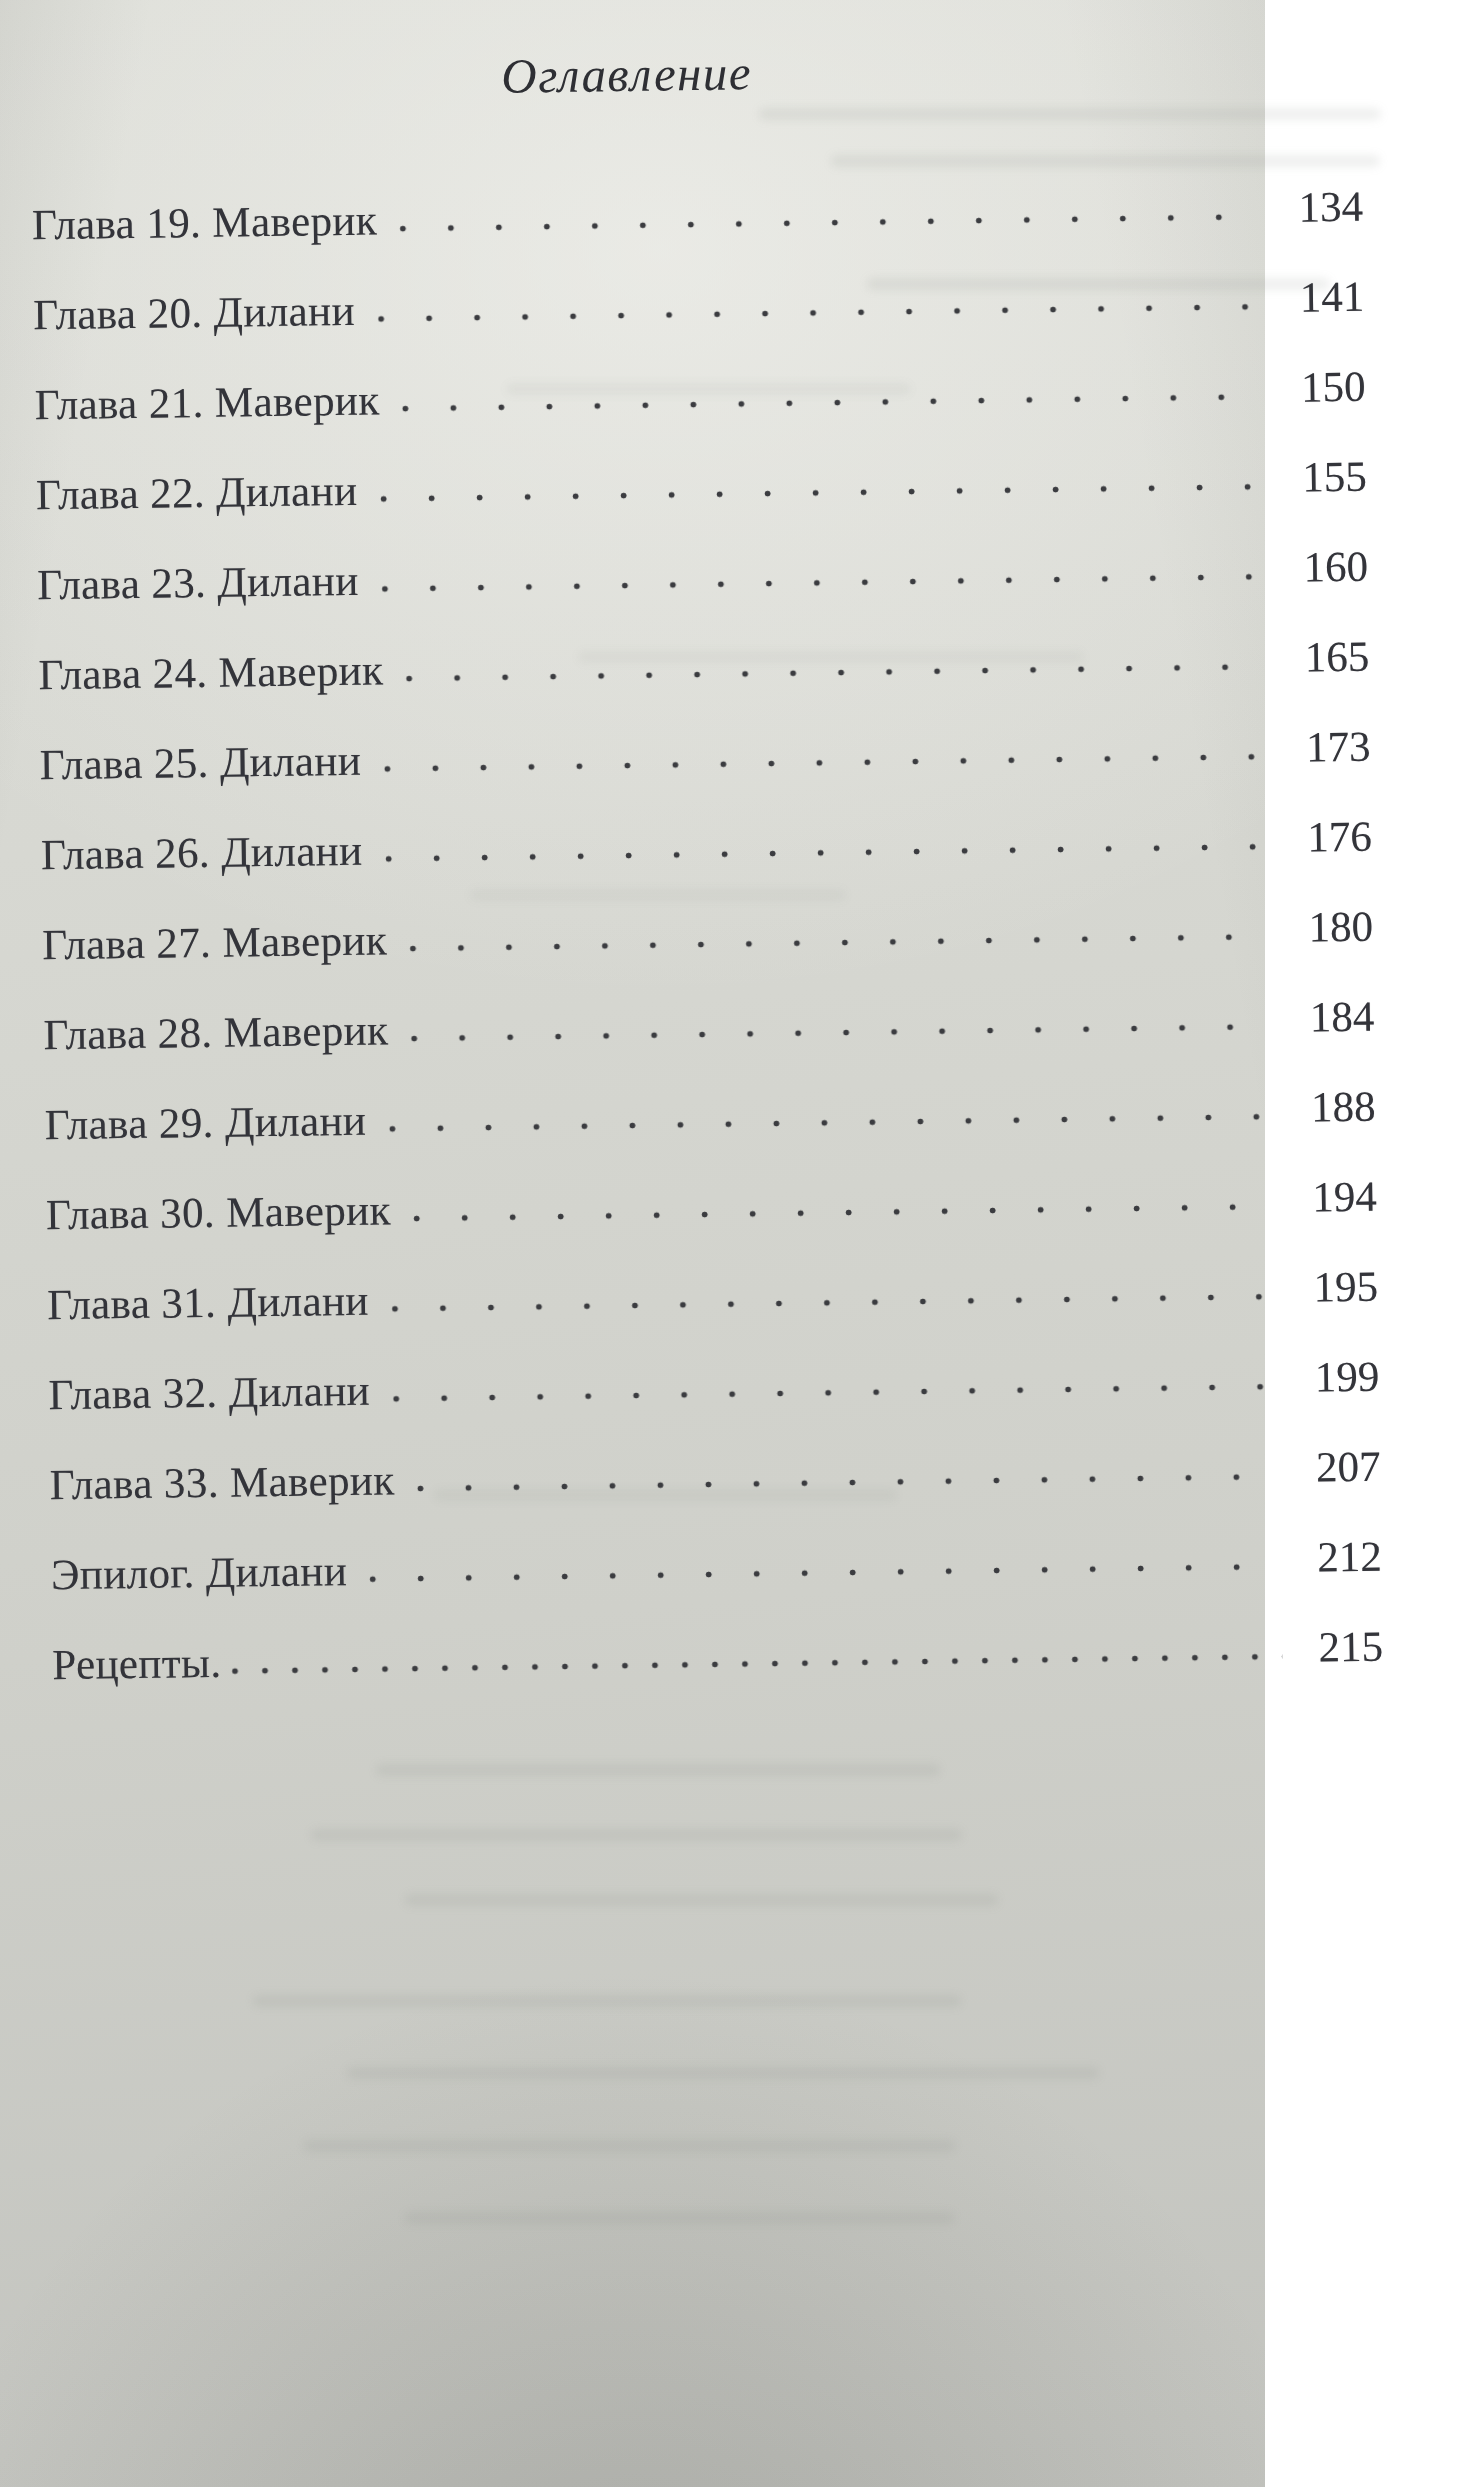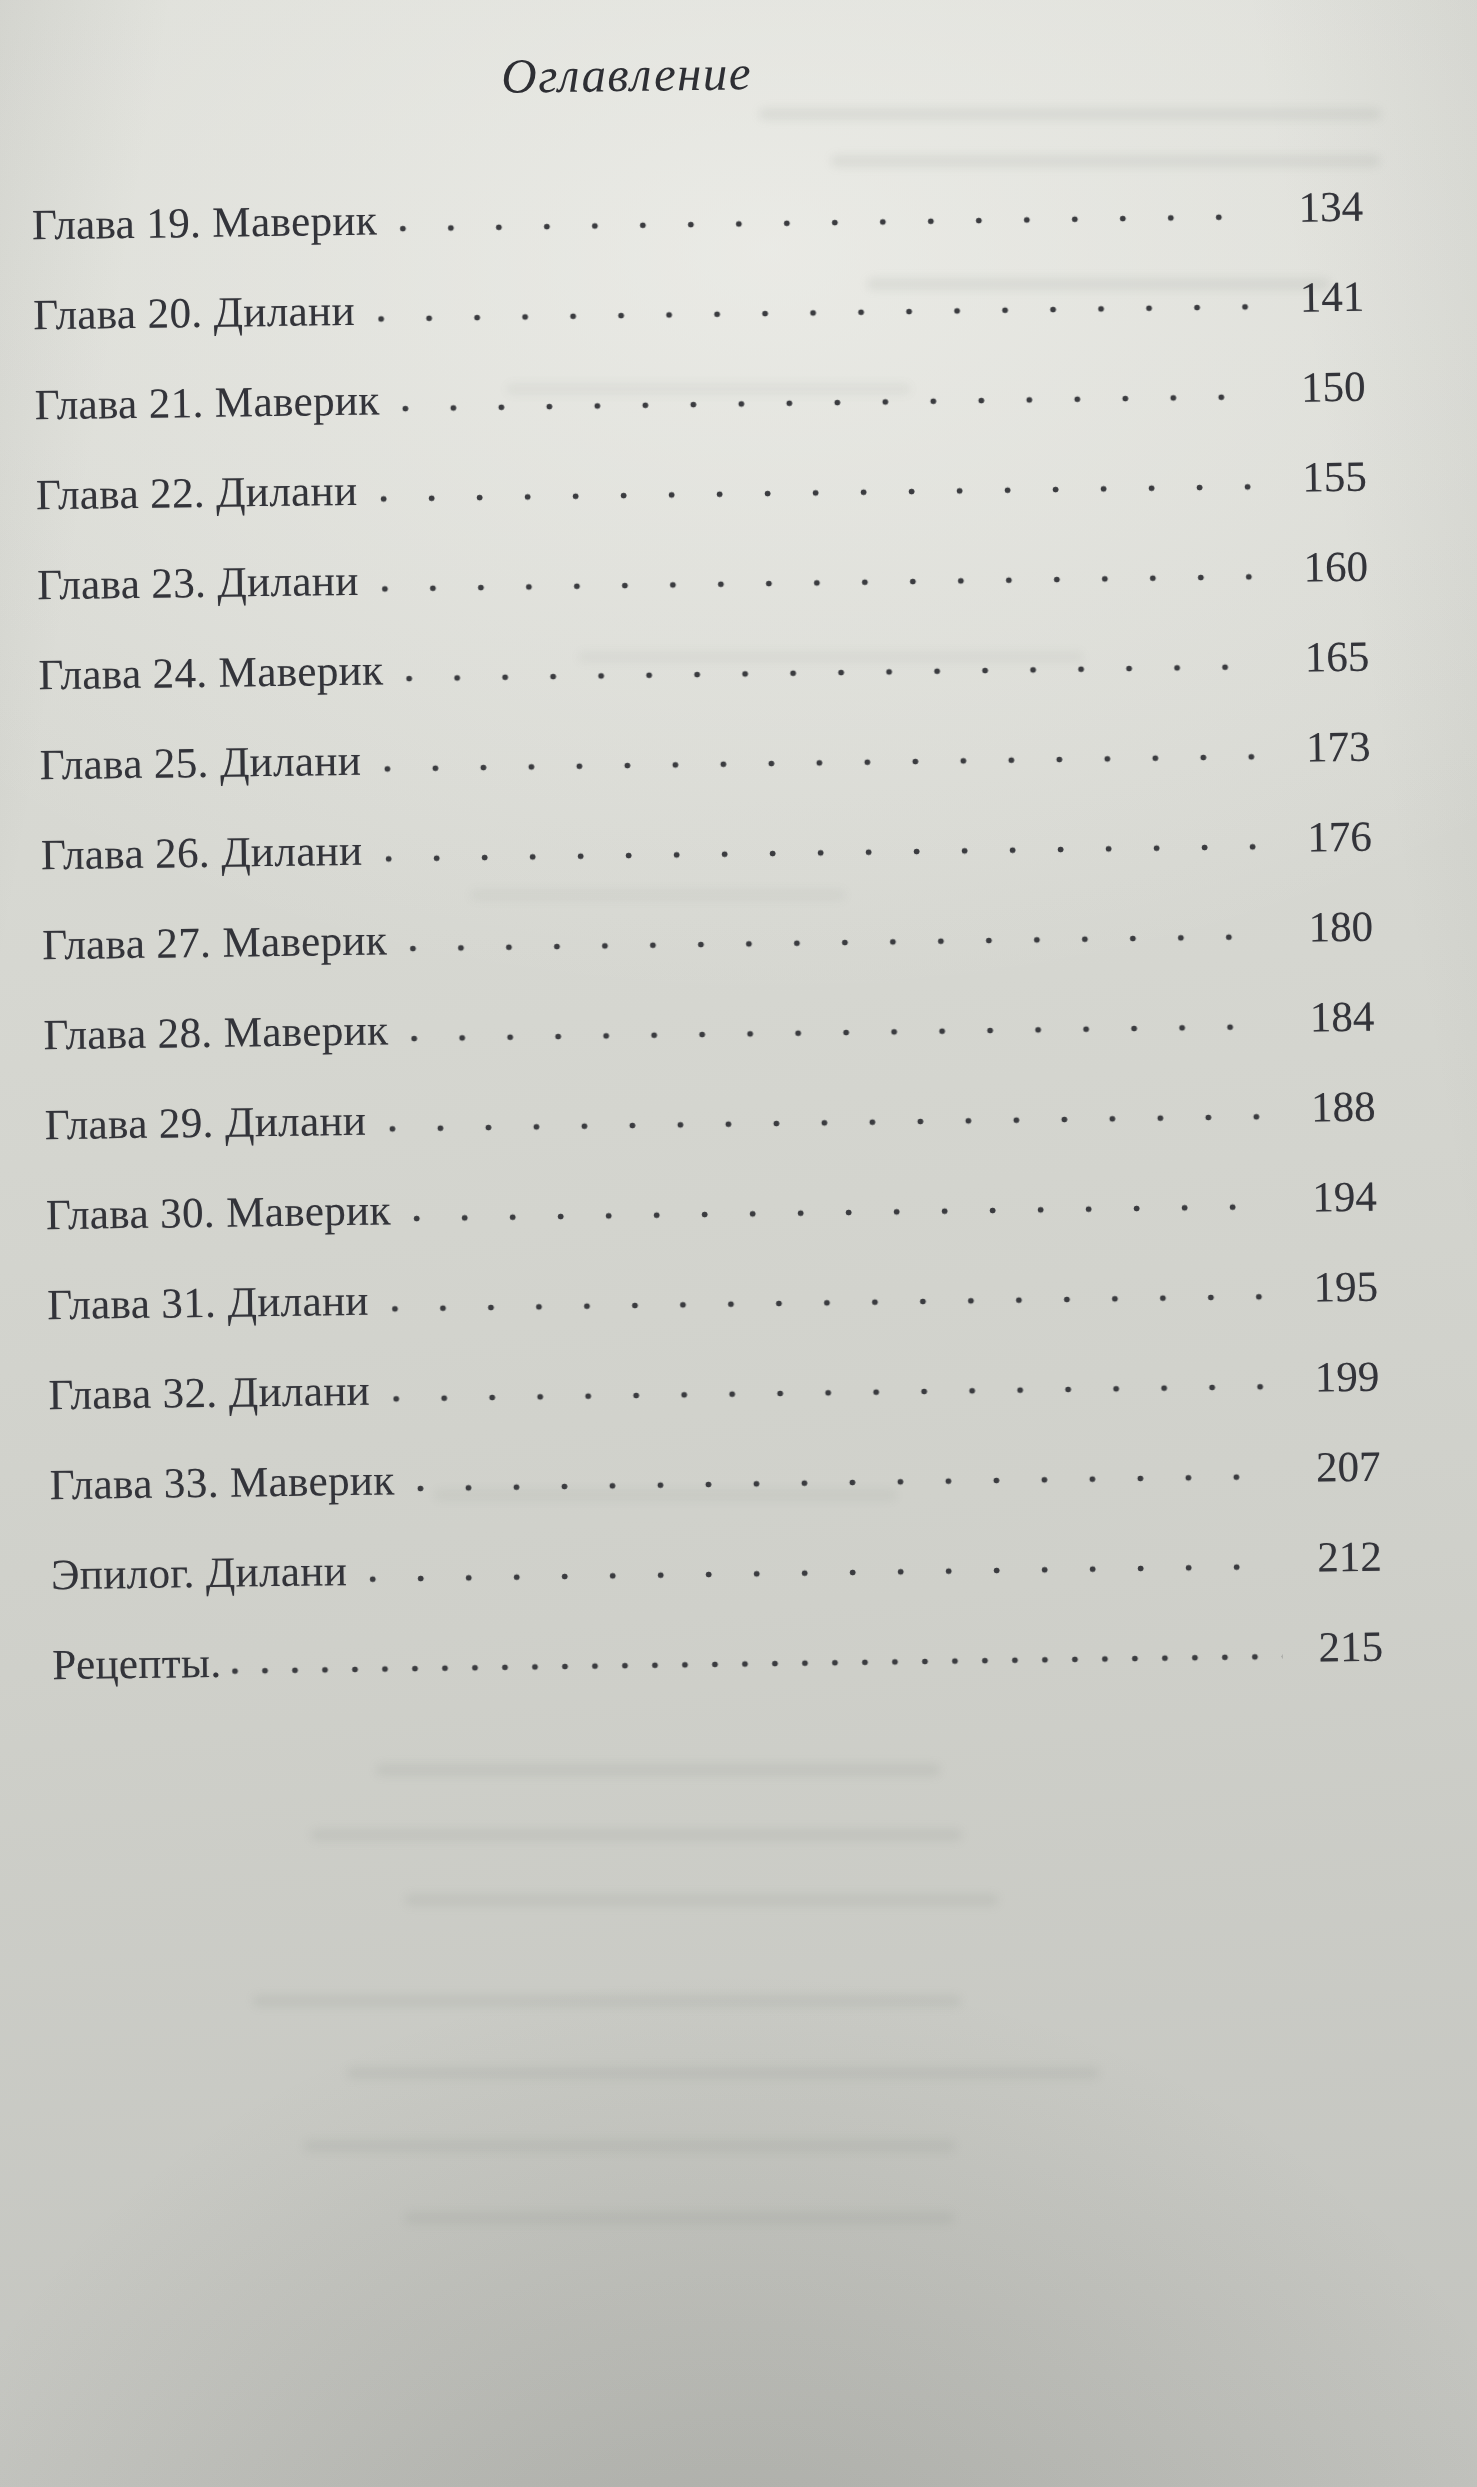--- a/index.html
+++ b/index.html
@@ -5,21 +5,21 @@
   html, body {
     margin: 0;
     padding: 0;
     width: 1477px;
     height: 2487px;
     overflow: hidden;
     font-family: "Liberation Serif", "DejaVu Serif", serif;
   }
   .sheet {
     position: relative;
-    width: 1477px;
+    width: 1265px;
     height: 2487px;
     background:
       radial-gradient(140% 55% at 52% 10%, rgba(247,247,243,0.55) 0%, rgba(247,247,243,0) 55%),
       radial-gradient(120% 60% at 50% 108%, rgba(66,68,62,0.20) 0%, rgba(66,68,62,0) 48%),
       linear-gradient(100deg, rgba(88,90,84,0.10) 0%, rgba(88,90,84,0) 9%),
       linear-gradient(260deg, rgba(88,90,84,0.09) 0%, rgba(88,90,84,0) 12%),
       linear-gradient(175deg, #dbdcd6 0%, #d7d8d2 33%, #cfd0ca 64%, #c2c3be 100%);
   }
   
   .smudge {

